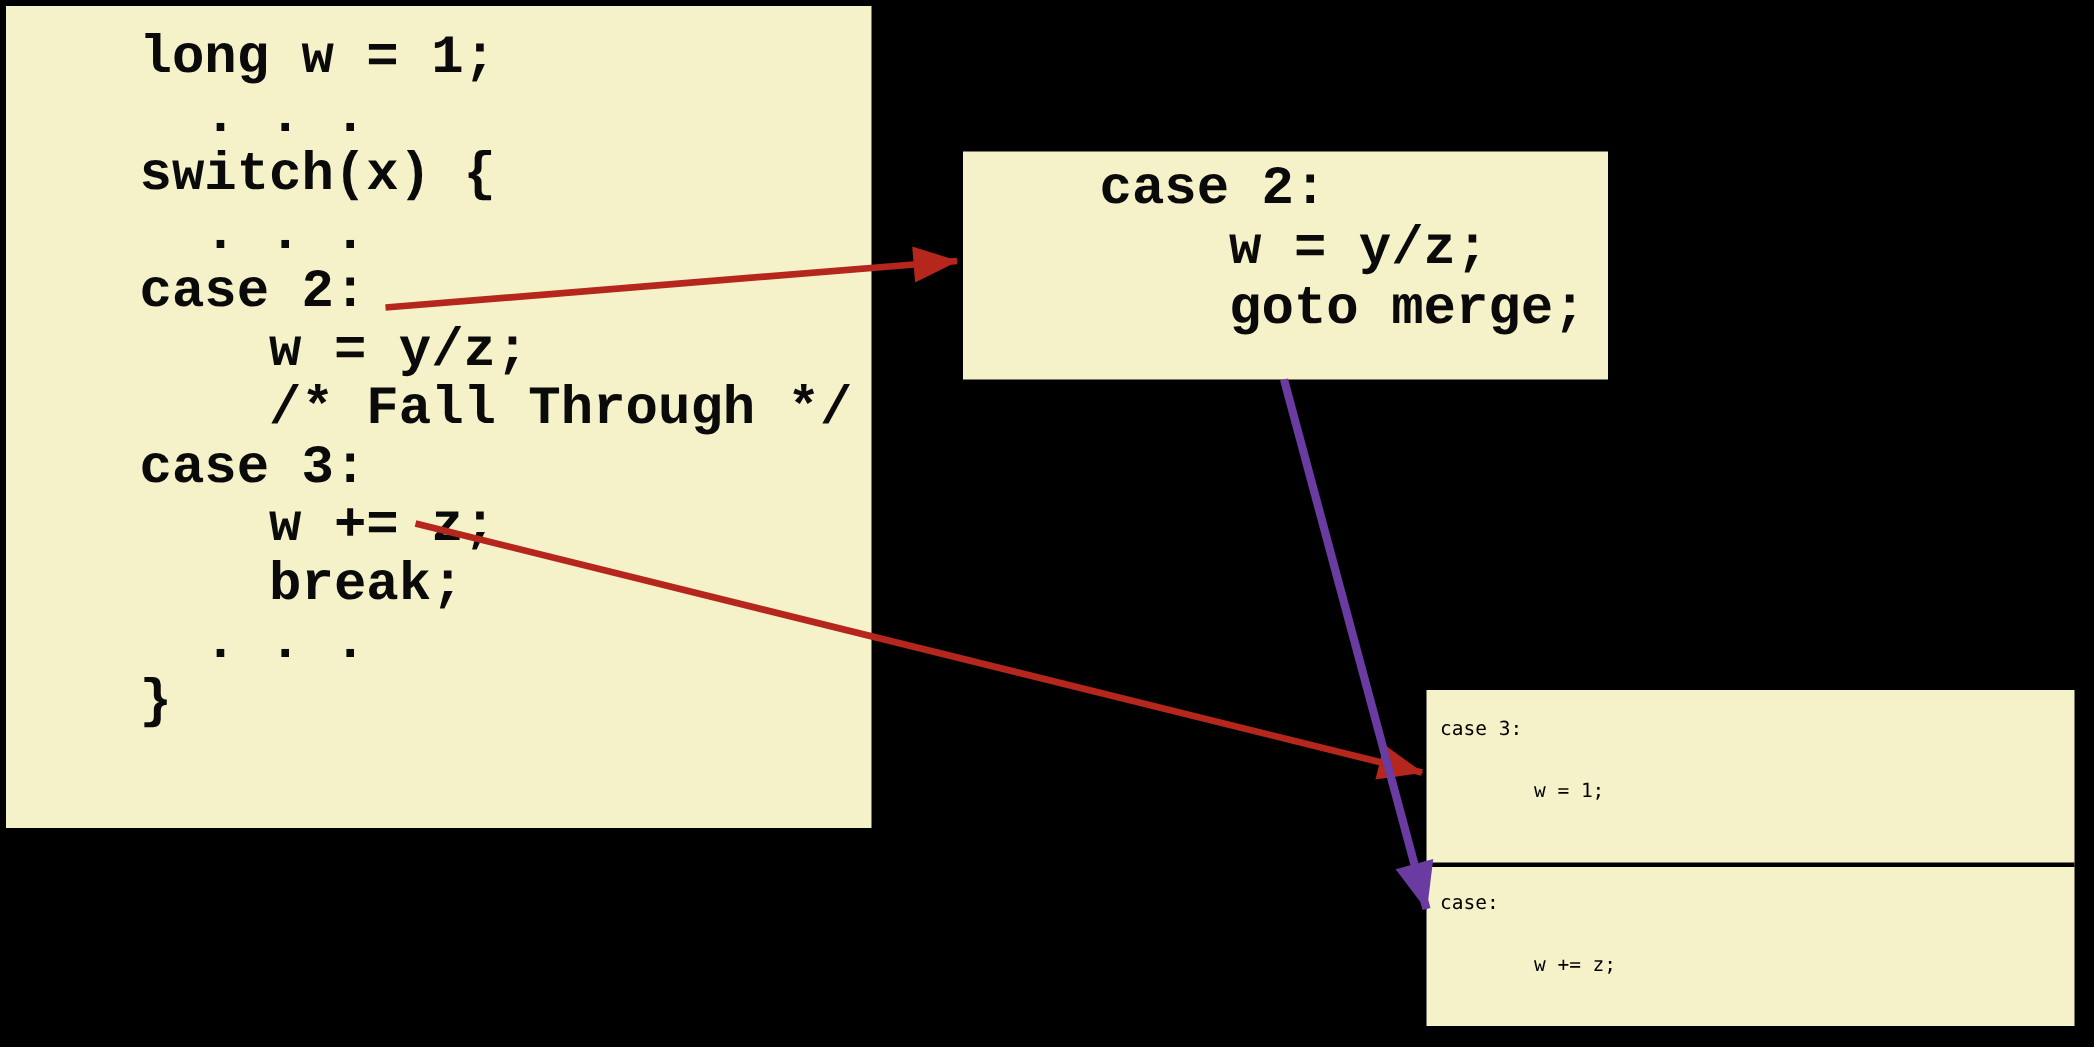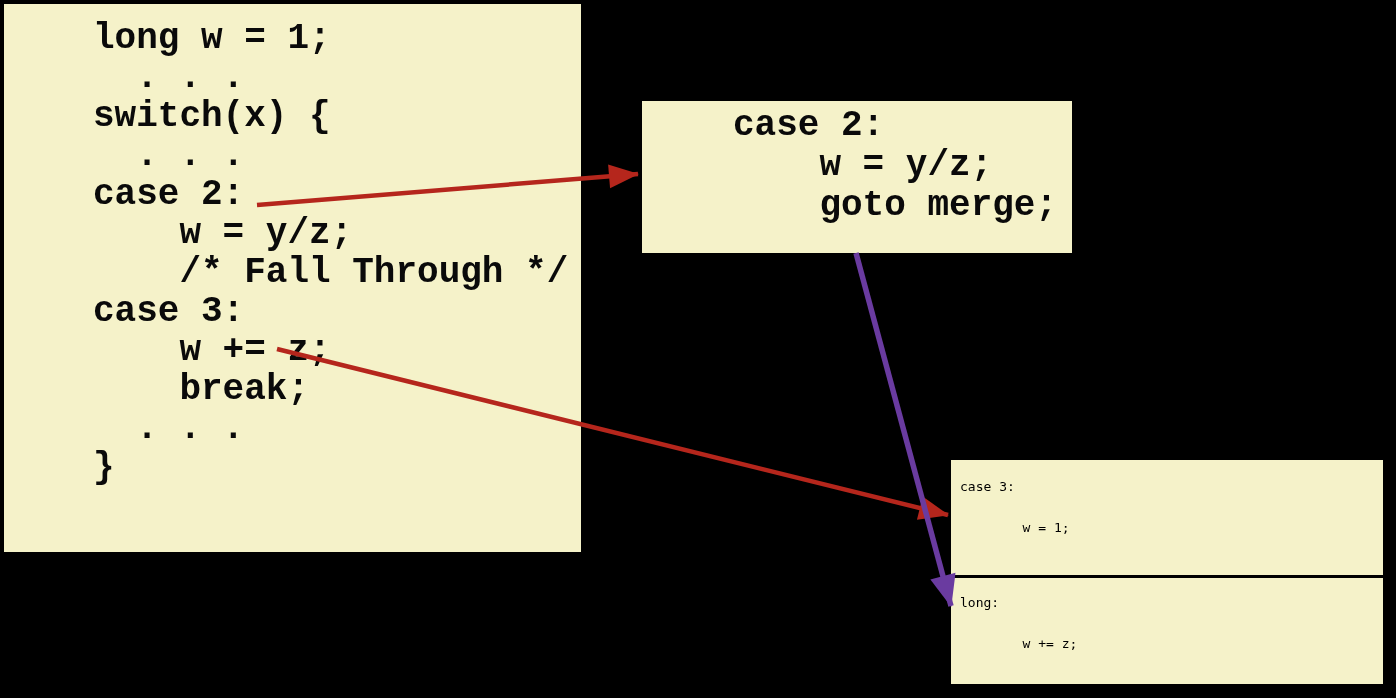--- a/index.html
+++ b/index.html
@@ -98,21 +98,21 @@
     goto merge;</pre>
   </div>
 
   <div class="box-stack">
     <div class="stack-section case3">
       <pre>case 3:
         w = 1;</pre>
     </div>
     <div class="stack-divider"></div>
     <div class="stack-section merge">
-      <pre>long:
+      <pre>case:
         w += z;</pre>
     </div>
   </div>
 
   <svg class="arrow-layer" width="1396" height="698" viewBox="0 0 1396 698" xmlns="http://www.w3.org/2000/svg">
     <defs>
       <marker id="head-arrow_red" markerUnits="userSpaceOnUse" markerWidth="32" markerHeight="26" refX="30" refY="13" orient="auto">
         <path d="M1,1 L31,13 L1,25 Z" fill="#B5261C"></path>
       </marker>
       <marker id="head-arrow_purple" markerUnits="userSpaceOnUse" markerWidth="34" markerHeight="28" refX="32" refY="14" orient="auto">

